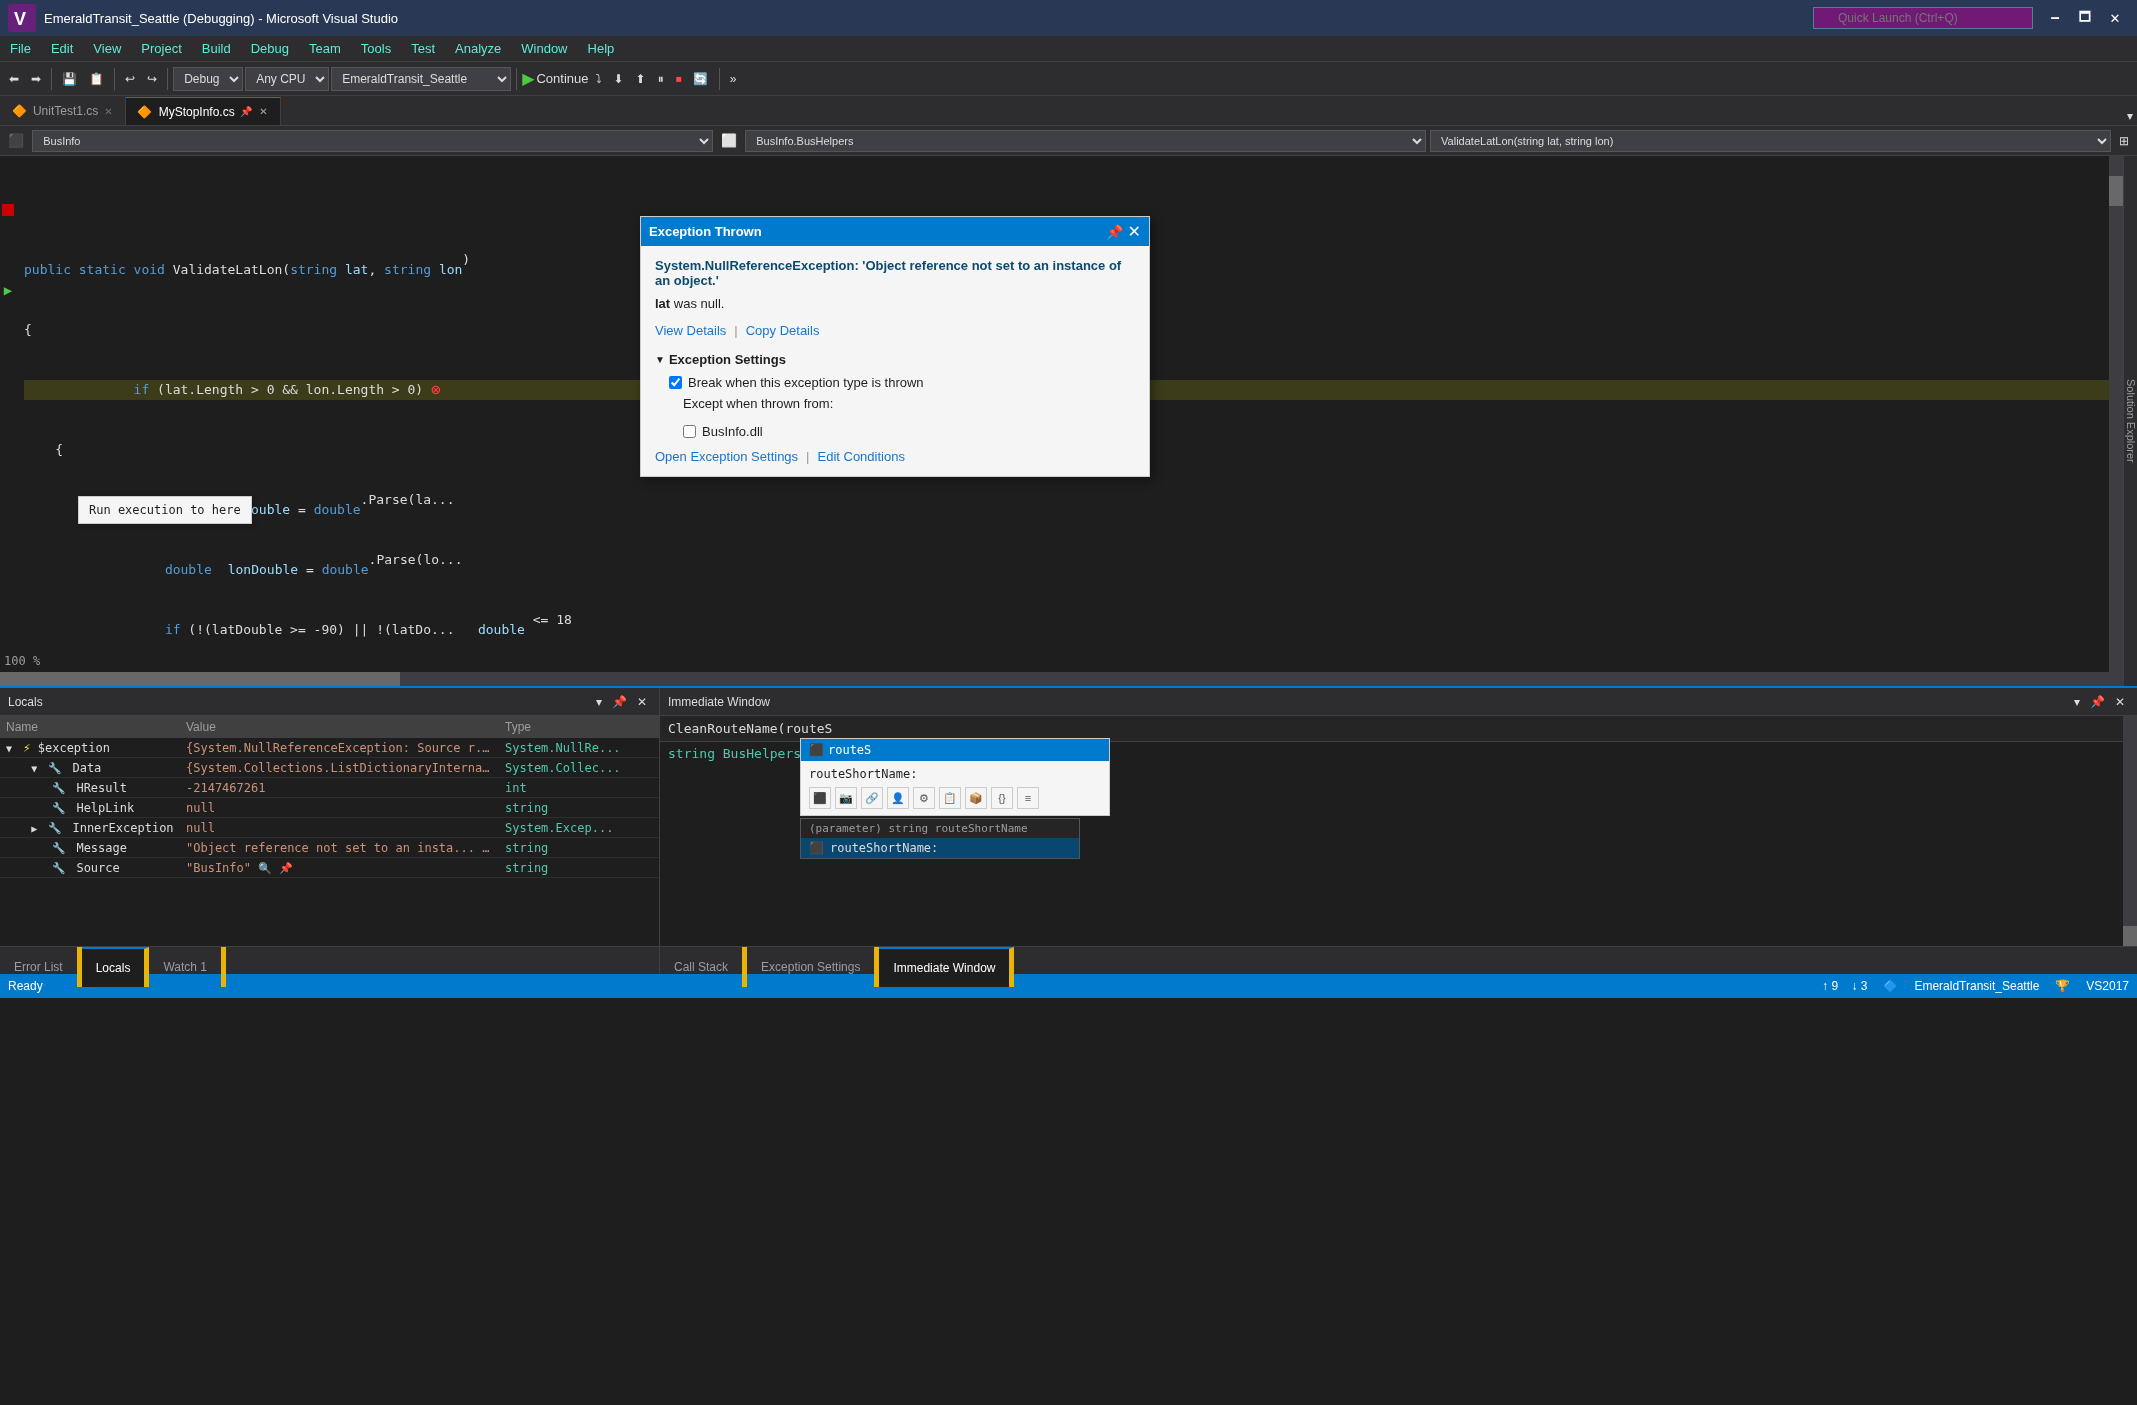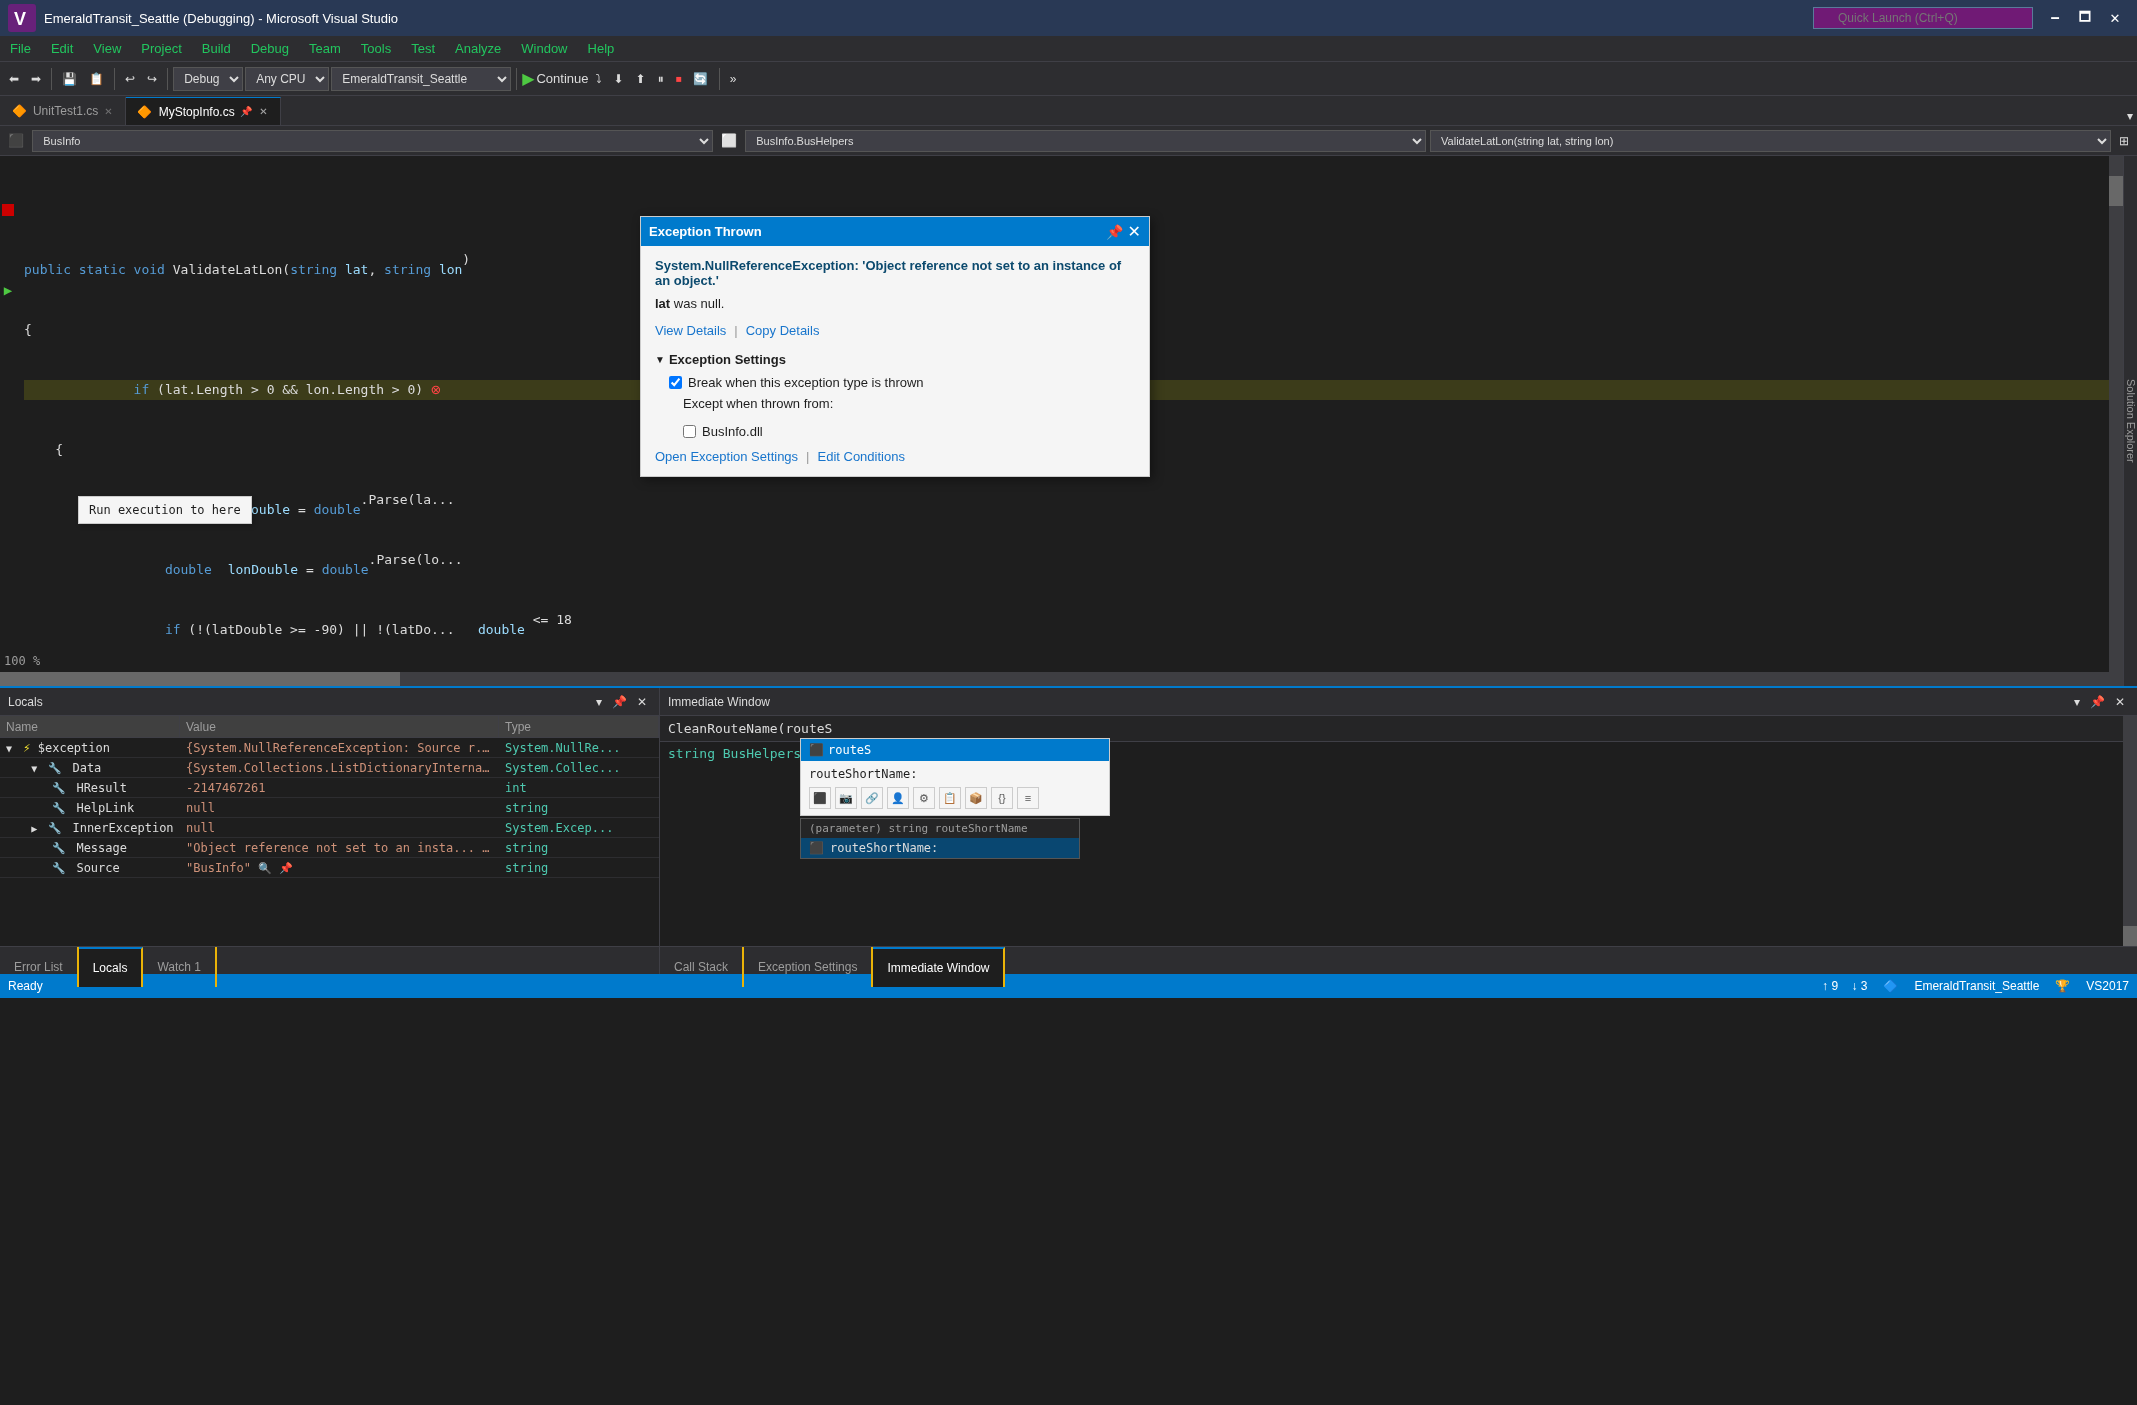--- a/index.html
+++ b/index.html
@@ -8,21 +8,21 @@
     
     .title-bar { display: flex; align-items: center; background: #293955; height: 36px; padding: 0 8px; color: #fff; }
     .title-bar .logo { width: 28px; height: 28px; margin-right: 8px; }
     .title-bar .title-text { flex: 1; font-size: 13px; }
     .title-bar .search-box { background: #701a75; border: 1px solid #5a7a9a; color: #aaa; padding: 3px 24px; width: 220px; font-size: 12px; }
     .title-bar .win-controls { display: flex; gap: 2px; margin-left: 8px; }
     .title-bar .win-btn { width: 28px; height: 24px; background: transparent; border: none; color: #fff; cursor: pointer; font-size: 13px; display: flex; align-items: center; justify-content: center; }
 
     
     .menu-bar { display: flex; background: #2d2d30; height: 26px; align-items: center; border-bottom: 1px solid #3f3f46; }
-    .menu-item { padding: 3px 10px; color: #22c55e; font-size: 13px; cursor: pointer; height: 100%; display: flex; align-items: center; }
+    .menu-item { padding: 3px 10px; color: #5eead4; font-size: 13px; cursor: pointer; height: 100%; display: flex; align-items: center; }
 
     
     .toolbar { display: flex; align-items: center; background: #2d2d30; height: 34px; border-bottom: 1px solid #3f3f46; padding: 0 4px; gap: 2px; }
     .toolbar-btn { background: transparent; border: none; color: #dcdcdc; cursor: pointer; padding: 3px 5px; font-size: 12px; display: flex; align-items: center; gap: 2px; }
     .toolbar-separator { width: 1px; height: 22px; background: #555; margin: 0 3px; }
     .toolbar-dropdown { background: #3f3f46; border: 1px solid #555; color: #dcdcdc; padding: 3px 6px; font-size: 12px; cursor: pointer; height: 24px; }
     .toolbar-green { color: #4ec942; font-size: 16px; }
     .toolbar-continue { display: flex; align-items: center; gap: 2px; background: transparent; border: none; color: #dcdcdc; cursor: pointer; font-size: 13px; }
 
     
@@ -91,21 +91,21 @@
     .prop-icon { color: #c8c; font-size: 11px; margin-right: 3px; }
 
     .immediate-content { flex: 1; font-family: Consolas, monospace; font-size: 13px; padding: 4px 8px; overflow-y: auto; }
     .immediate-input-line { display: flex; align-items: center; background: #252526; border-bottom: 1px solid #3f3f46; height: 26px; padding: 0 8px; }
     .immediate-input { background: transparent; border: none; color: #dcdcdc; font-family: Consolas, monospace; font-size: 13px; flex: 1; outline: none; }
 
     
     .status-bar { display: flex; align-items: center; background: #007acc; height: 24px; padding: 0 8px; color: #fff; font-size: 12px; }
     .status-ready { margin-right: 20px; }
     .status-right { margin-left: auto; display: flex; gap: 16px; align-items: center; }
-    .panel-tab { padding: 4px 14px; font-size: 12px; cursor: pointer; color: #9d9d9d; border-right: 2px solid #eab308; height: 40px; display: flex; align-items: center; }
+    .panel-tab { padding: 4px 14px; font-size: 12px; cursor: pointer; color: #9d9d9d; border-right: 5px solid #eab308; height: 40px; display: flex; align-items: center; }
     .panel-tab.active { background: #1e1e1e; color: #fff; border-top: 2px solid #007acc; }
 
     .solution-explorer { width: 14px; background: #2d2d30; writing-mode: vertical-rl; display: flex; align-items: center; justify-content: center; color: #9d9d9d; font-size: 11px; border-left: 1px solid #3f3f46; cursor: pointer; }
   </style>
 </head>
 <body>
 
 <div class="title-bar">
   <div class="logo">
     <svg width="28" height="28" viewBox="0 0 28 28">

